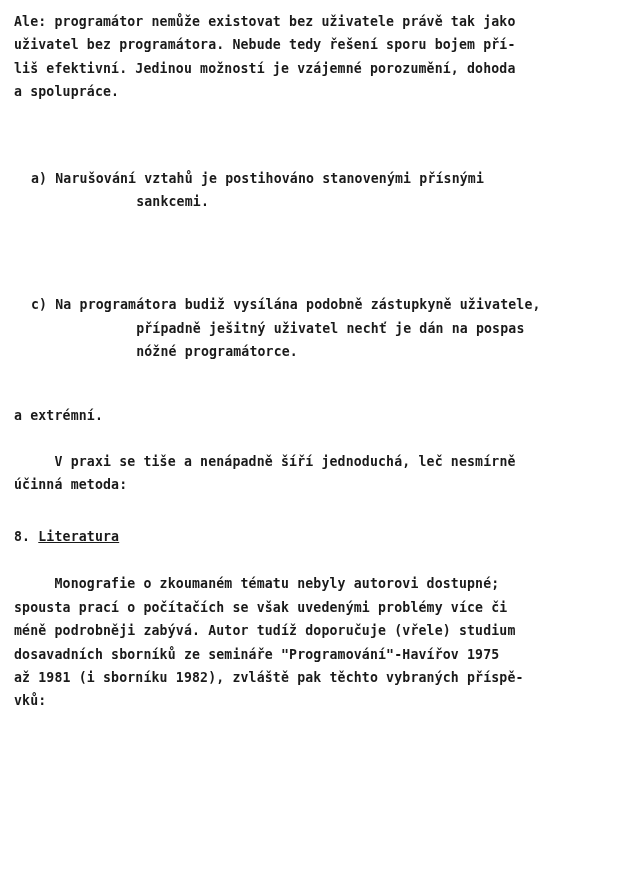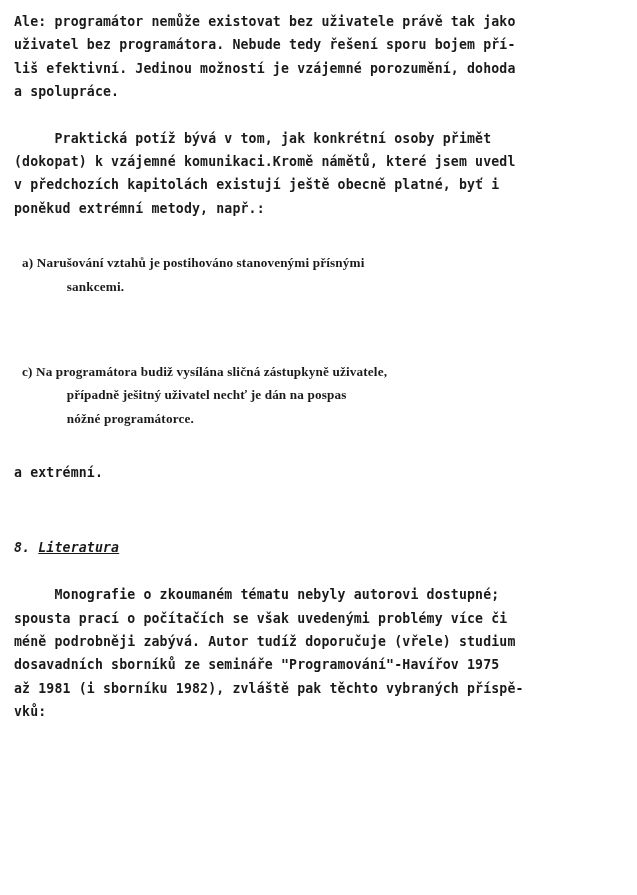--- a/index.html
+++ b/index.html
@@ -29,27 +29,25 @@
     font-weight: 700;
   }
   .para {
     margin: 0 0 0 0;
     white-space: pre-wrap;
   }
   .gap-sm { height: 23px; }
   .gap-md { height: 24px; }
   .listitem {
     white-space: pre-wrap;
-    margin: 8px;
-    font-family: Liberation Serif, serif;
+    margin: 17px;
   }
   .heading {
     margin: 0;
     white-space: pre-wrap;
-    font-style: italic;
   }
   .heading .num {
     font-weight: 700;
   }
   .heading .title {
     font-weight: 700;
     text-decoration: underline;
   }
 </style>
 </head>
@@ -57,40 +55,38 @@
 
 <div class="page">
   <div class="doc">
 
     <p class="para">Ale: programátor nemůže existovat bez uživatele právě tak jako
 uživatel bez programátora. Nebude tedy řešení sporu bojem pří-
 liš efektivní. Jedinou možností je vzájemné porozumění, dohoda
 a spolupráce.</p>
     <div class="gap-sm"></div>
 
-    <p class="para">     Praktická potíž bývá v tom, jak konkrétní osoby přimět
-(dokopat) k vzájemné komunikaci.Kromě námětů, které jsem uvedl
-v předchozích kapitolách existují ještě obecně platné, byť i
-poněkud extrémní metody, např.:</p>
     <div class="gap-sm"></div>
 
     <p class="listitem">a) Narušování vztahů je postihováno stanovenými přísnými
              sankcemi.</p>
     <div class="gap-sm"></div>
 
     <div class="gap-sm"></div>
 
-    <p class="listitem">c) Na programátora budiž vysílána sličná zástupkyně uživatele,
+    <p class="listitem">c) Na programátora budiž vysílána podobně zástupkyně uživatele,
              případně ješitný uživatel nechť je dán na pospas
              nóžné programátorce.</p>
     <div class="gap-sm"></div>
 
     <p class="para">a extrémní.</p>
     <div class="gap-sm"></div>
 
+    <p class="para">     V praxi se tiše a nenápadně šíří jednoduchá, leč nesmírně
+účinná metoda:</p>
     <div style="height:4px"></div>
 
     <div class="gap-md"></div>
 
     <p class="heading"><span class="num">8. </span><span class="title">Literatura</span></p>
     <div class="gap-md"></div>
 
     <p class="para">     Monografie o zkoumaném tématu nebyly autorovi dostupné;
 spousta prací o počítačích se však uvedenými problémy více či
 méně podrobněji zabývá. Autor tudíž doporučuje (vřele) studium

